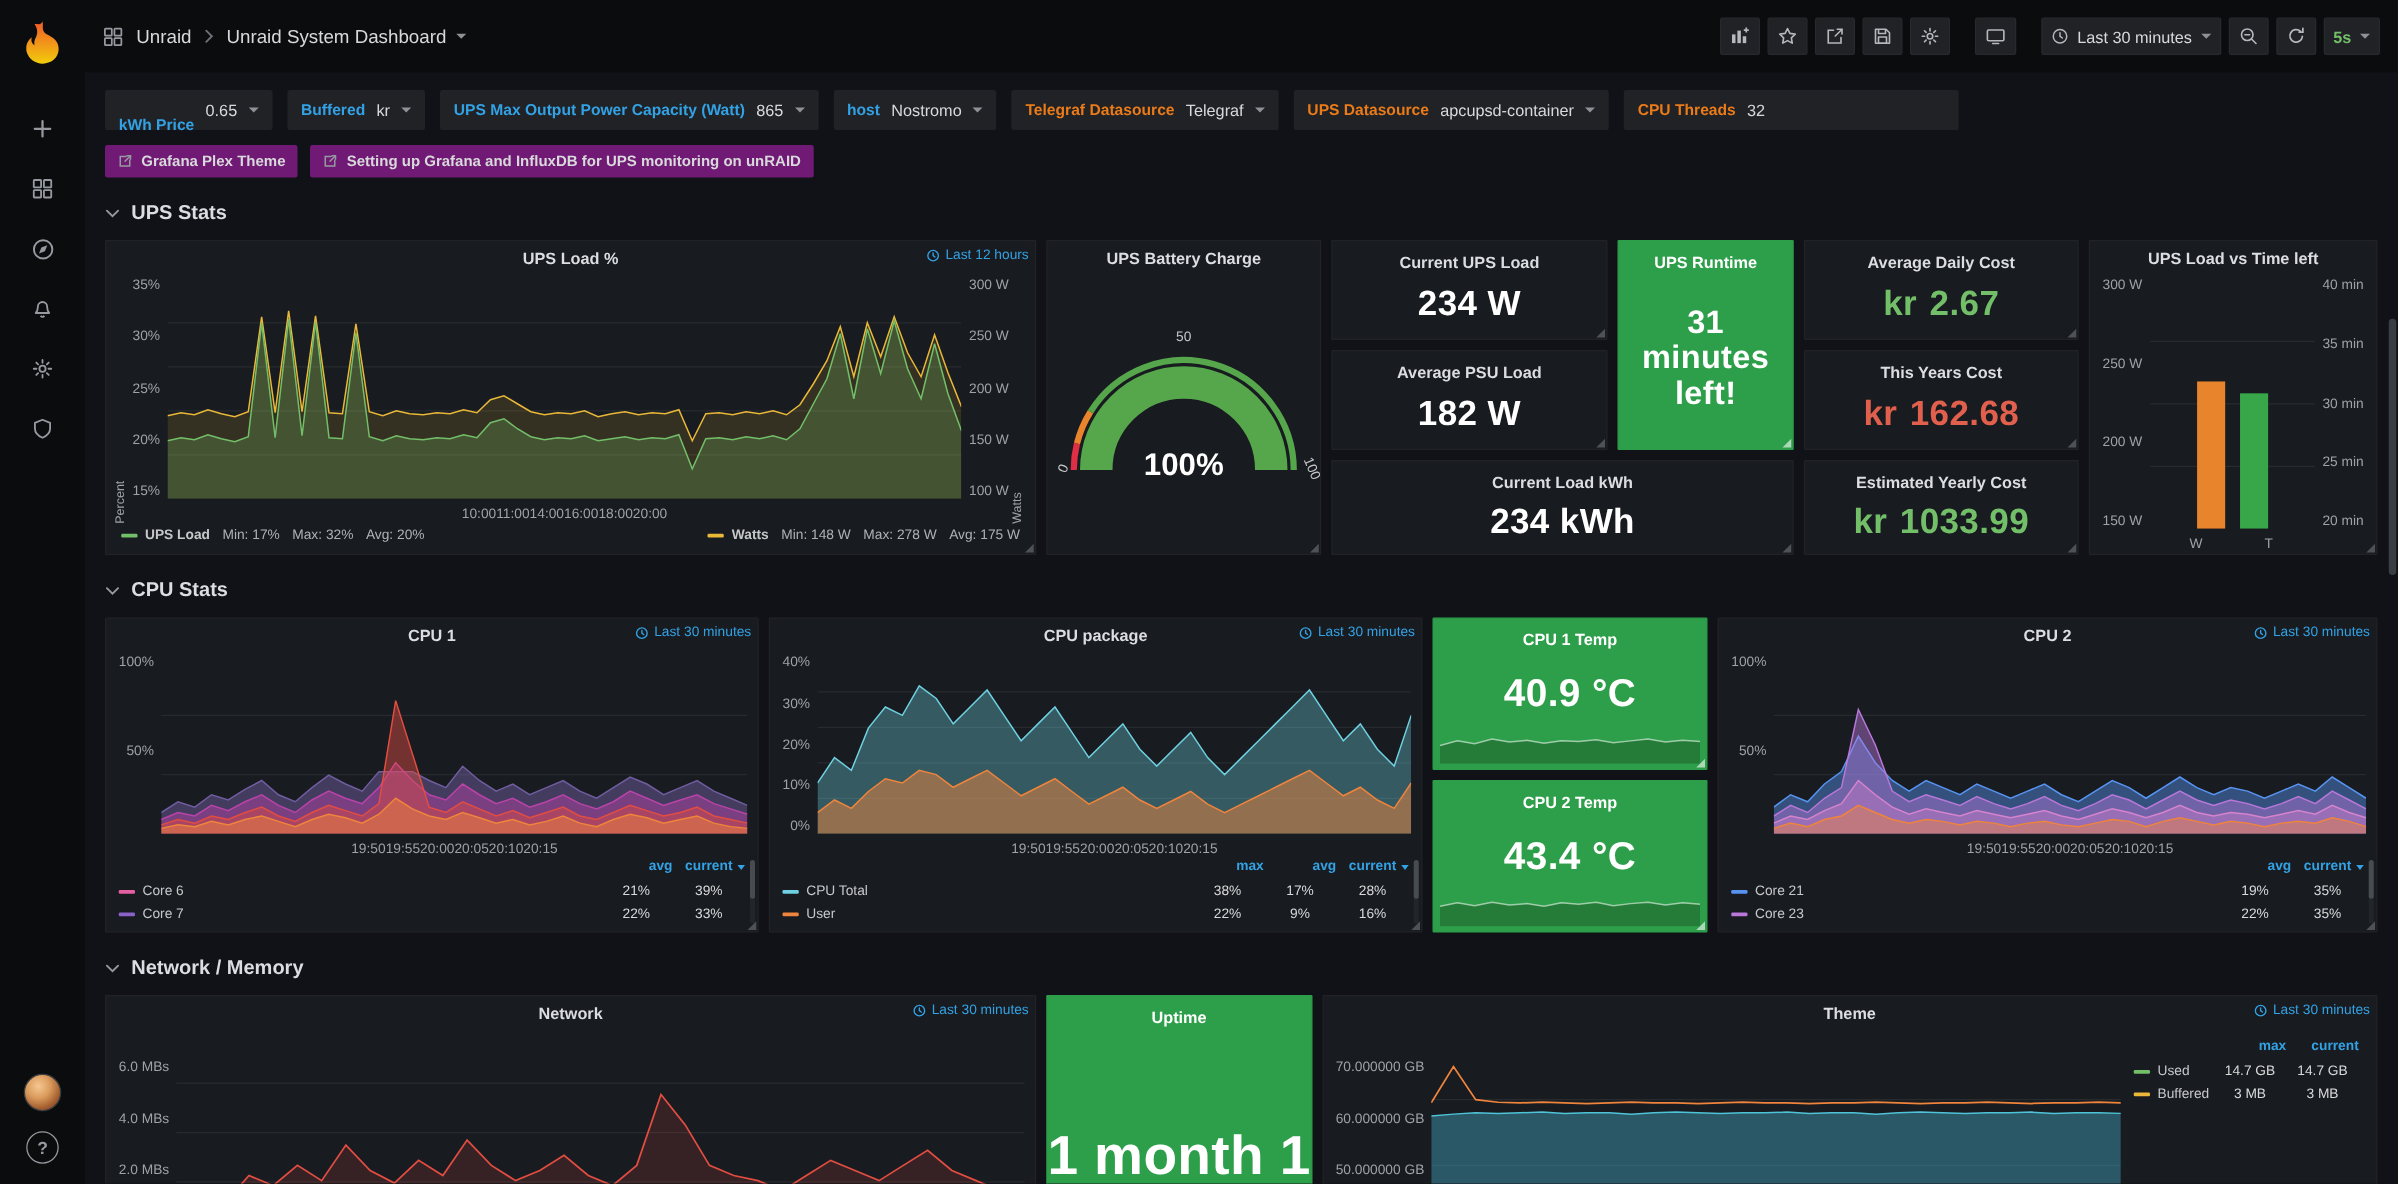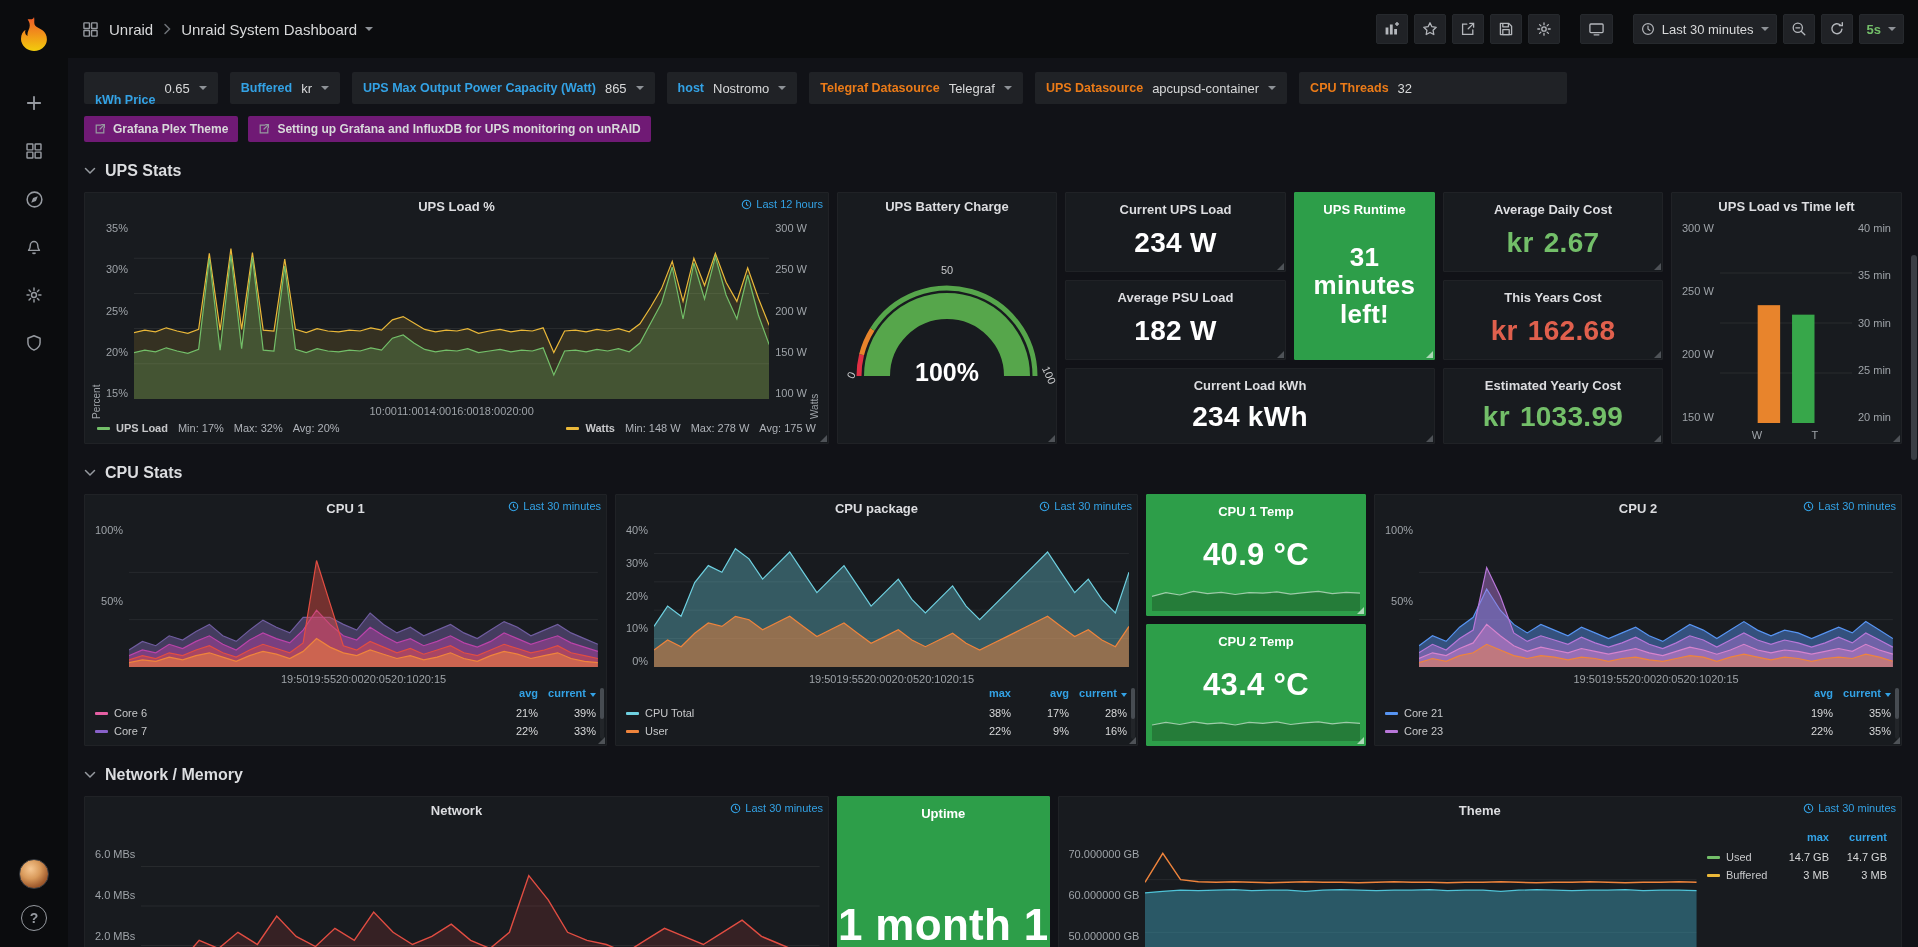--- a/index.html
+++ b/index.html
@@ -84,21 +84,21 @@
 .swatch{width:13px;height:3px;border-radius:1px;flex-shrink:0;display:inline-block}
 .lname{font-weight:600}
 .lstat{margin-left:4px;color:#aeb2b8}
 .lt{padding:0 10px 5px;font-size:11px;position:relative;flex-shrink:0}
 .lt-head{display:flex;align-items:flex-start;height:17px;color:var(--blue,#33a2e5);font-weight:600}
 .lt-fill{flex:1}
 .lt-col{width:58px;text-align:right;cursor:pointer}
 .sorted::after{content:"";display:inline-block;margin-left:4px;border-left:3.5px solid transparent;border-right:3.5px solid transparent;border-top:4px solid var(--blue,#33a2e5)}
 .lt-row{display:flex;align-items:center;height:18px;color:#c7c8ca}
 .lt-name{flex:1;display:flex;align-items:center;gap:6px;cursor:pointer}
-.lt-val{width:58px;text-align:right;color:#d8d9da}
+.lt-val{width:58px;text-align:center;color:#d8d9da}
 .lt-scroll{position:absolute;right:2px;top:1px;bottom:6px;width:4px;background:#222529;border-radius:2px;cursor:pointer}
 .lt-scroll i{position:absolute;left:0;right:0;top:0;height:60%;background:#474c52;border-radius:2px}
 
 .stat .ph{margin-top:3px}
 .sv{flex:1;display:flex;align-items:center;justify-content:center;font-size:28px;font-weight:700;color:#fff;padding-bottom:8px;letter-spacing:.3px}
 .green{background:var(--panel-green,#2d9e49);border-color:var(--panel-green,#2d9e49)}
 .green .ph{color:#fff}
 .runtime .sv{font-size:26px;line-height:1.1;text-align:center;padding:0 10px 10px}
 .cost .sv{gap:10px}
 .up{color:var(--green,#73bf69)}

